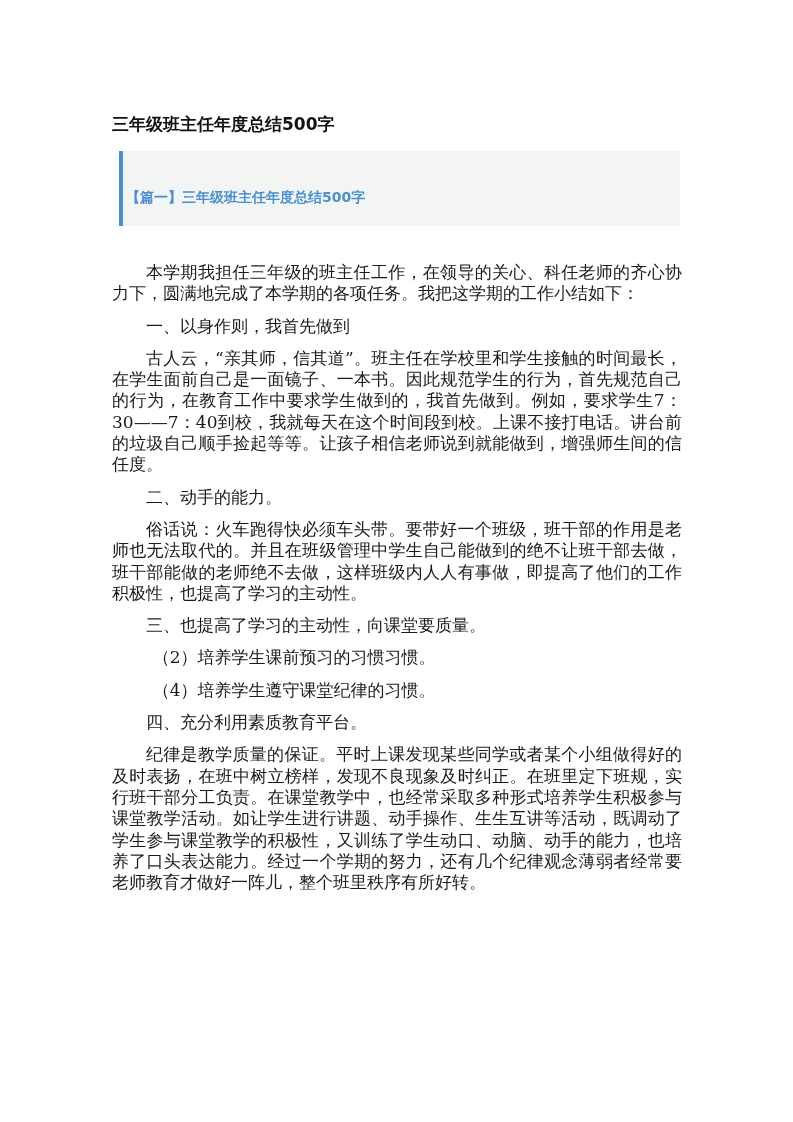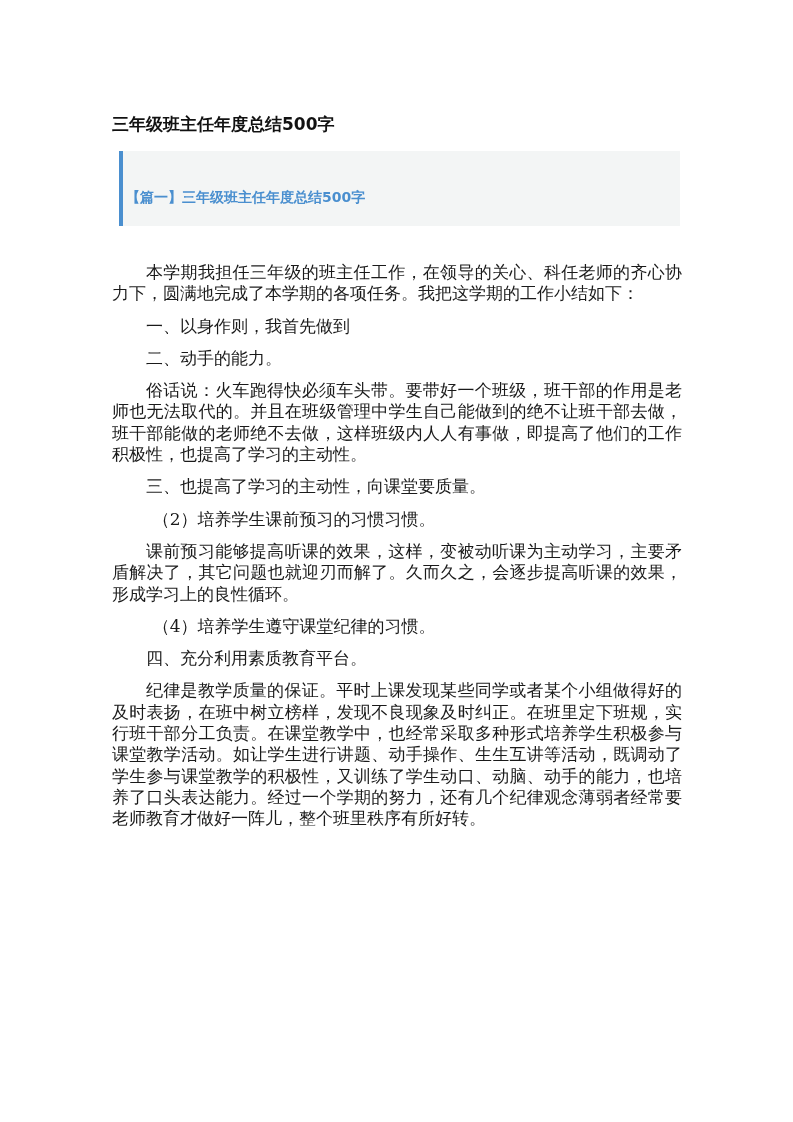--- a/index.html
+++ b/index.html
@@ -23,22 +23,22 @@
 <div class="page">
   <div class="doc-title">三年级班主任年度总结500字</div>
 
   <div class="callout">
     <div class="callout-title">【篇一】三年级班主任年度总结500字</div>
   </div>
 
   <div class="body-text">
     <p class="p">本学期我担任三年级的班主任工作，在领导的关心、科任老师的齐心协力下，圆满地完成了本学期的各项任务。我把这学期的工作小结如下：</p>
     <p class="p heading">一、以身作则，我首先做到</p>
+    <p class="p">古人云，“亲其师，信其道”。班主任在学校里和学生接触的时间最长，在学生面前自己是一面镜子、一本书。因此规范学生的行为，首先规范自己的行为，在教育工作中要求学生做到的，我首先做到。例如，要求学生7：30——7：40到校，我就每天在这个时间段到校。上课不接打电话。讲台前的垃圾自己顺手捡起等等。让孩子相信老师说到就能做到，增强师生间的信任度。</p>
     <p class="p heading">二、动手的能力。</p>
     <p class="p">俗话说：火车跑得快必须车头带。要带好一个班级，班干部的作用是老师也无法取代的。并且在班级管理中学生自己能做到的绝不让班干部去做，班干部能做的老师绝不去做，这样班级内人人有事做，即提高了他们的工作积极性，也提高了学习的主动性。</p>
     <p class="p heading">三、也提高了学习的主动性，向课堂要质量。</p>
     <p class="p sub">（2）培养学生课前预习的习惯习惯。</p>
-    <p class="p">课前预习能够提高听课的效果，这样，变被动听课为主动学习，主要矛盾解决了，其它问题也就迎刃而解了。久而久之，会逐步提高听课的效果，形成学习上的良性循环。</p>
     <p class="p sub">（4）培养学生遵守课堂纪律的习惯。</p>
     <p class="p heading">四、充分利用素质教育平台。</p>
     <p class="p">纪律是教学质量的保证。平时上课发现某些同学或者某个小组做得好的及时表扬，在班中树立榜样，发现不良现象及时纠正。在班里定下班规，实行班干部分工负责。在课堂教学中，也经常采取多种形式培养学生积极参与课堂教学活动。如让学生进行讲题、动手操作、生生互讲等活动，既调动了学生参与课堂教学的积极性，又训练了学生动口、动脑、动手的能力，也培养了口头表达能力。经过一个学期的努力，还有几个纪律观念薄弱者经常要老师教育才做好一阵儿，整个班里秩序有所好转。</p>
   </div>
 </div>
 
 </body></html>

